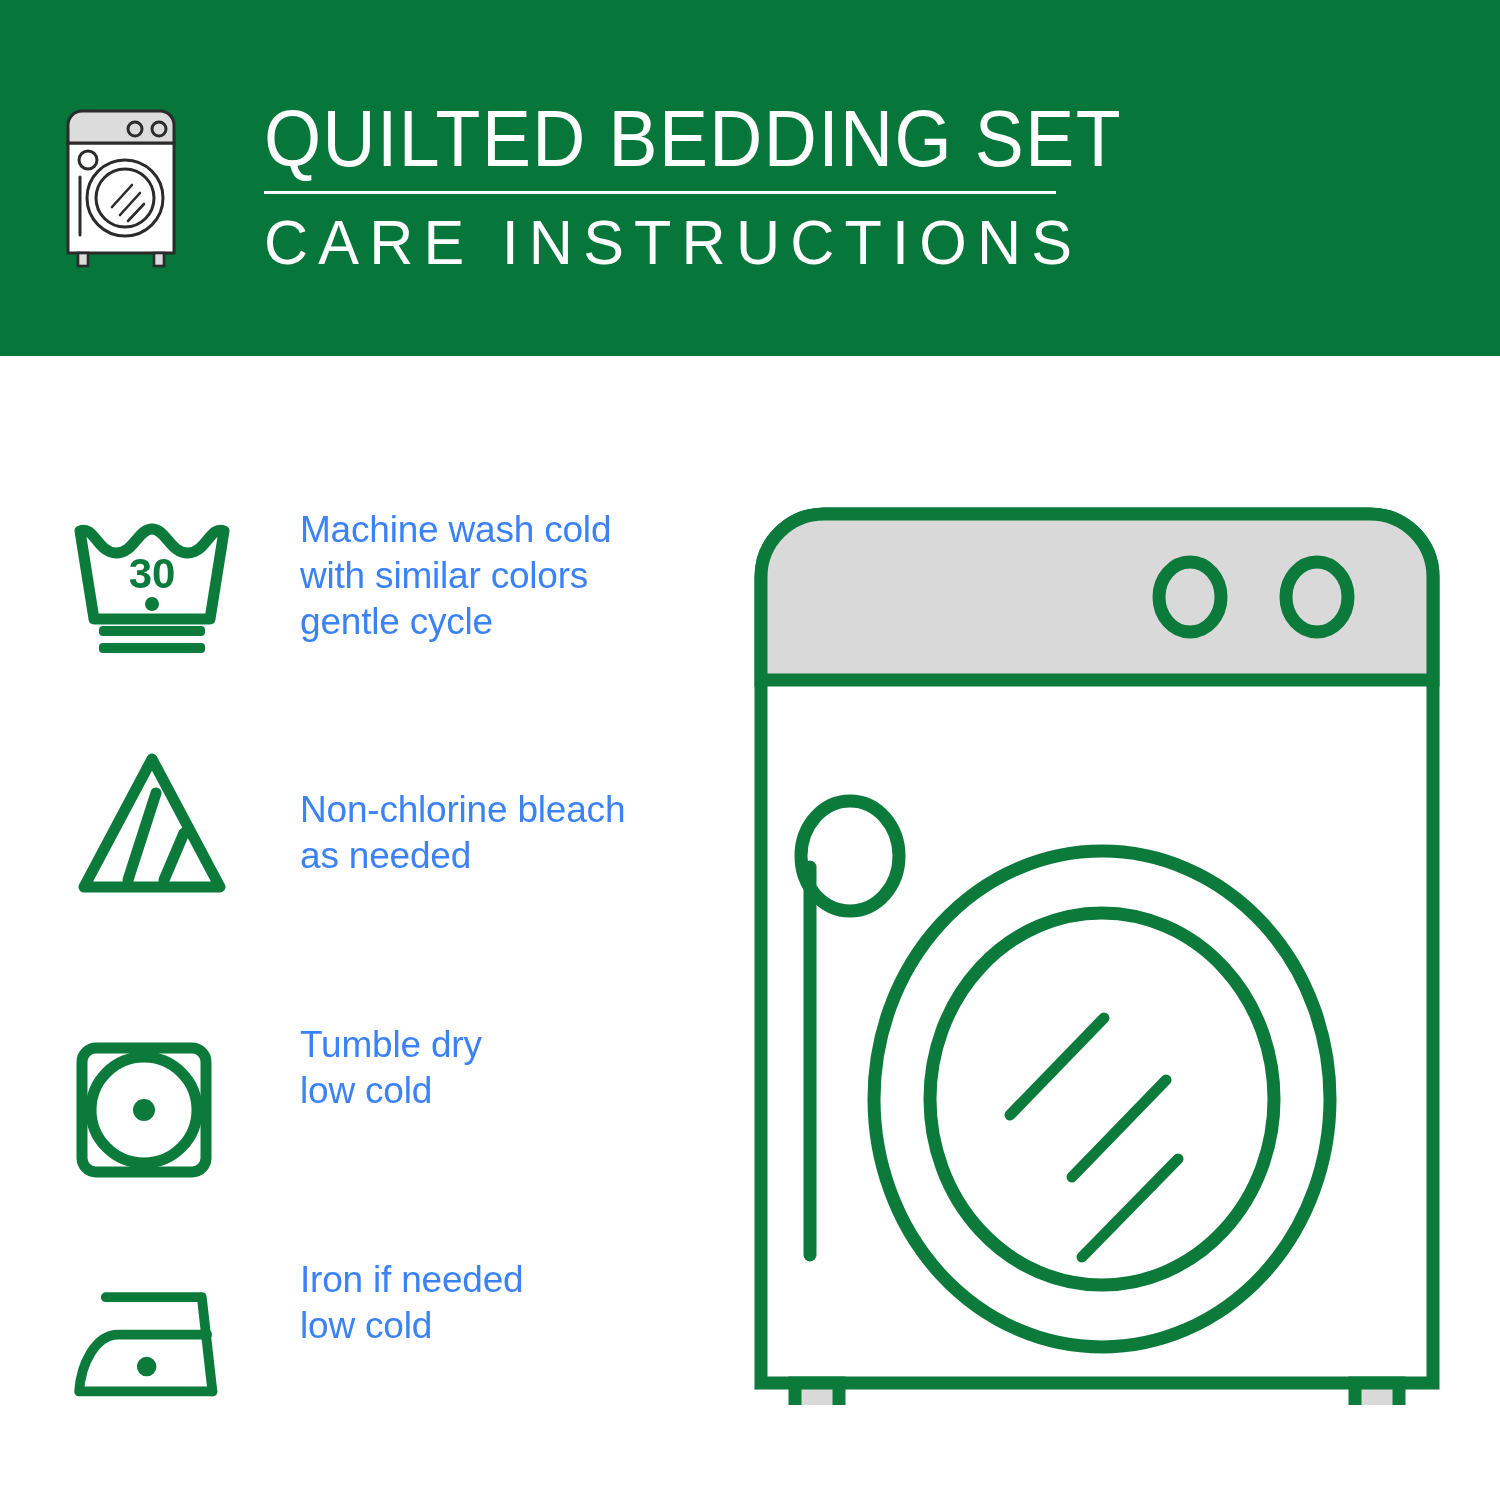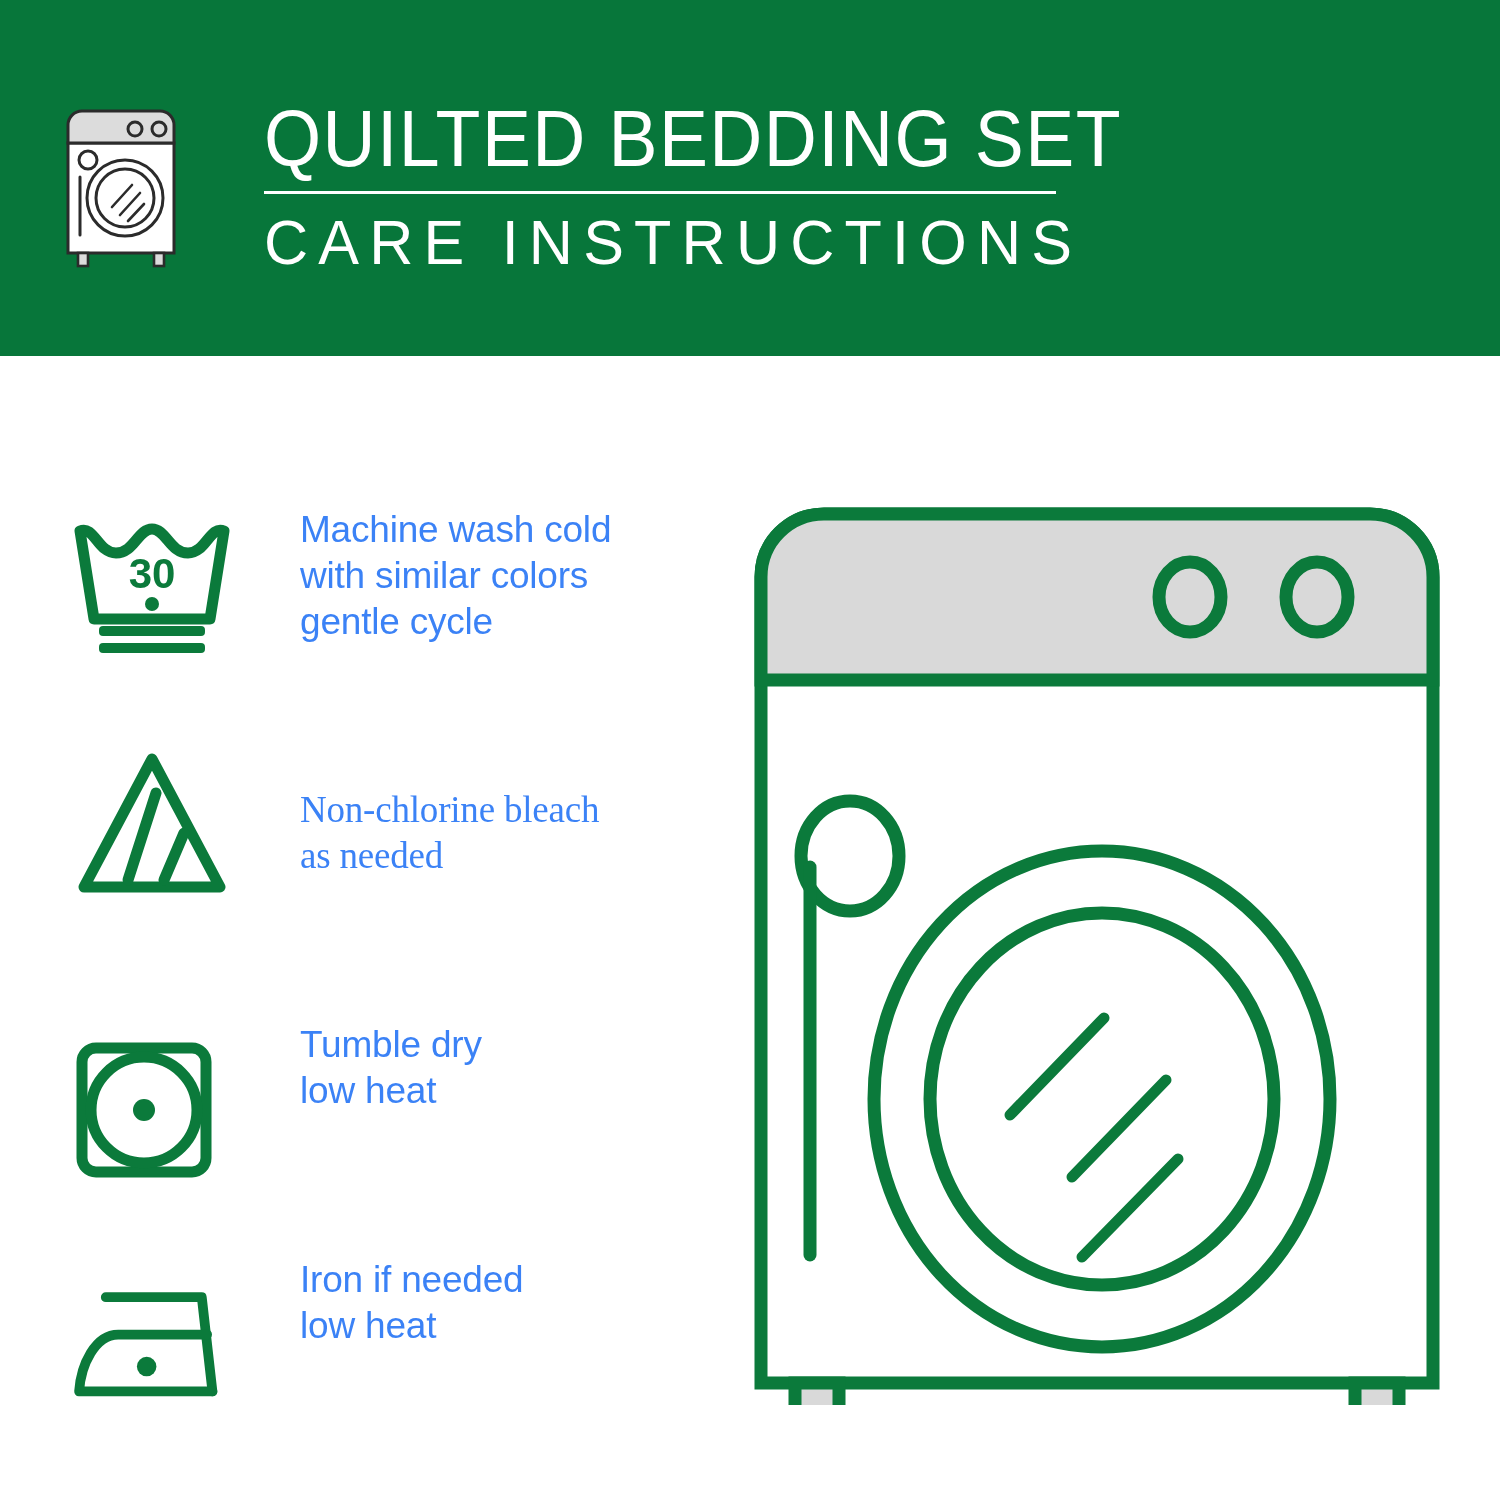--- a/index.html
+++ b/index.html
@@ -113,21 +113,21 @@
   .care-text {
     font-family: "Liberation Sans", sans-serif;
     font-size: 37px;
     line-height: 46px;
     color: #3b82f6;
     letter-spacing: -0.2px;
     margin-left: 68px;
     white-space: pre-line;
     padding-top: 2px;
   }
-  .care-row.r1 .care-text { padding-top: 60px; font-family: Liberation Serif, serif; }
+  .care-row.r1 .care-text { padding-top: 60px; }
   .care-row.r2 .care-text { padding-top: 52px; }
   .care-row.r3 .care-text { padding-top: 62px; }
 
   
   .machine-wrap {
     position: absolute;
     left: 752px;
     top: 505px;
     width: 690px;
     height: 900px;
@@ -213,36 +213,36 @@
 
     <div class="care-row r2">
       <div class="care-symbol">
         <svg viewBox="0 0 150 140" width="150" height="140" aria-hidden="true">
           <rect x="10" y="8" width="124" height="124" rx="14" class="sym-stroke" stroke-width="11"></rect>
           <circle cx="72" cy="70" r="53" class="sym-stroke" stroke-width="11"></circle>
           <circle cx="72" cy="70" r="11" class="sym-fill"></circle>
         </svg>
       </div>
       <div class="care-text">Tumble dry
-low heat</div>
+low cold</div>
     </div>
 
     <div class="care-row r3">
       <div class="care-symbol">
         <svg viewBox="0 0 180 140" width="180" height="140" aria-hidden="true">
 
           <path d="M38 14 L 146 14 L 158 120" class="sym-stroke" stroke-width="11" stroke-linecap="round" stroke-linejoin="round"></path>
 
           <path d="M152 56 L 52 56 C 26 56 10 90 8 120 L 158 120" class="sym-stroke" stroke-width="11" stroke-linecap="round" stroke-linejoin="round"></path>
 
           <circle cx="84" cy="92" r="11" class="sym-fill"></circle>
         </svg>
       </div>
       <div class="care-text">Iron if needed
-low heat</div>
+low cold</div>
     </div>
   </div>
 
   <div class="machine-wrap">
     <svg viewBox="0 0 690 900" width="690" height="900" aria-hidden="true">
       <g stroke="#0b7a3b" fill="none" stroke-width="13">
 
         <path d="M9 878 L 9 72 a63 63 0 0 1 63 -63 h546 a63 63 0 0 1 63 63 L 681 878 Z" fill="#ffffff"></path>
 
         <path d="M9 72 a63 63 0 0 1 63 -63 h546 a63 63 0 0 1 63 63 L 681 175 L 9 175 Z" fill="#d9d9d9" stroke-width="13"></path>

